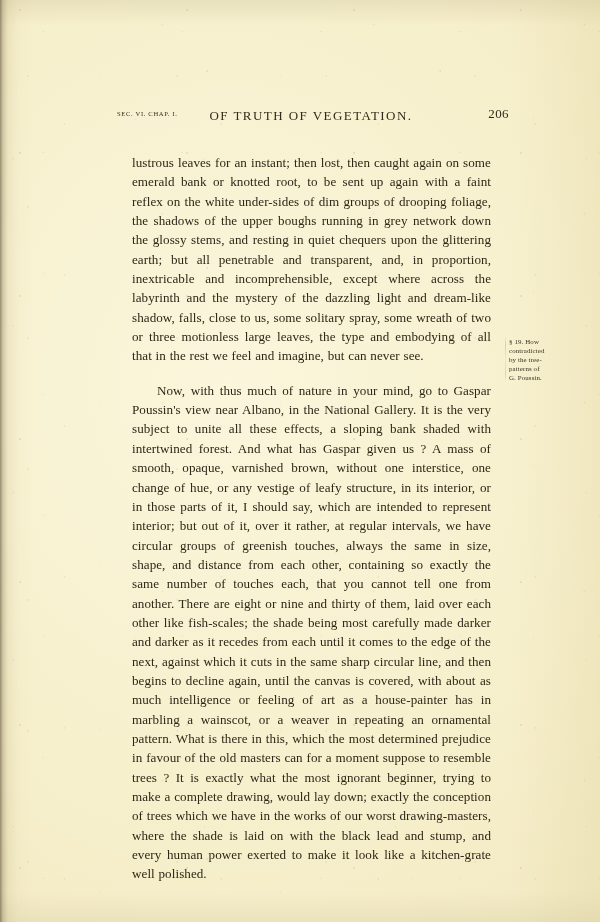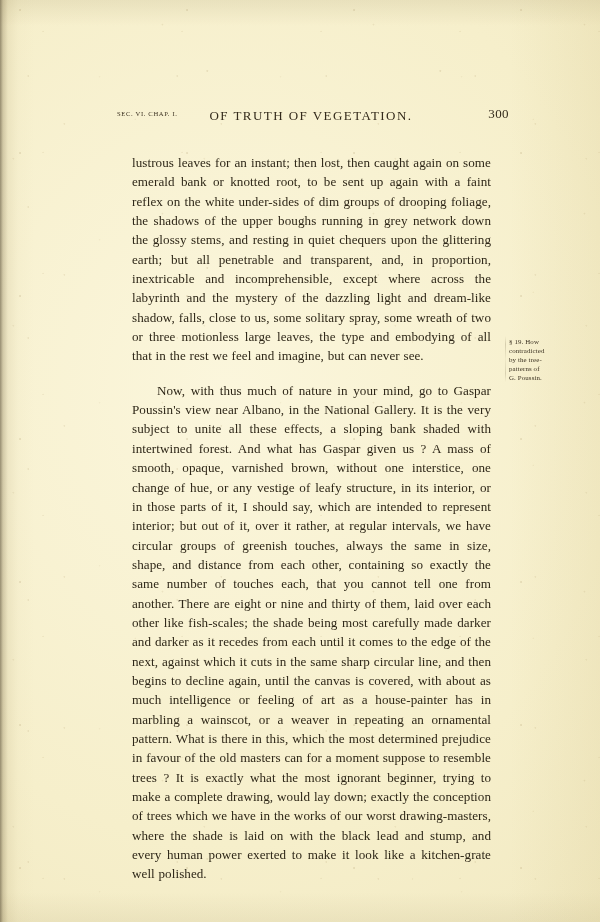--- a/index.html
+++ b/index.html
@@ -159,21 +159,21 @@
 </head>
 <body>
 
 <div class="page">
 
   <div class="grain"></div>
 
   <div class="running-head">
     <span class="rh-left">SEC. VI. CHAP. I.</span>
     <span class="rh-center">OF TRUTH OF VEGETATION.</span>
-    <span class="rh-folio">300</span>
+    <span class="rh-folio">206</span>
   </div>
 
   <div class="textblock">
     <p class="para">lustrous leaves for an instant; then lost, then caught again on some emerald bank or knotted root, to be sent up again with a faint reflex on the white under-sides of dim groups of drooping foliage, the shadows of the upper boughs running in grey network down the glossy stems, and resting in quiet chequers upon the glittering earth; but all penetrable and transparent, and, in proportion, inextricable and incomprehensible, except where across the labyrinth and the mystery of the dazzling light and dream-like shadow, falls, close to us, some solitary spray, some wreath of two or three motionless large leaves, the type and embodying of all that in the rest we feel and imagine, but can never see.</p>
     <p class="para indent">Now, with thus much of nature in your mind, go to Gaspar Poussin's view near Albano, in the National Gallery. It is the very subject to unite all these effects, a sloping bank shaded with intertwined forest. And what has Gaspar given us ? A mass of smooth, opaque, varnished brown, without one interstice, one change of hue, or any vestige of leafy structure, in its interior, or in those parts of it, I should say, which are intended to represent interior; but out of it, over it rather, at regular intervals, we have circular groups of greenish touches, always the same in size, shape, and distance from each other, containing so exactly the same number of touches each, that you cannot tell one from another. There are eight or nine and thirty of them, laid over each other like fish-scales; the shade being most carefully made darker and darker as it recedes from each until it comes to the edge of the next, against which it cuts in the same sharp circular line, and then begins to decline again, until the canvas is covered, with about as much intelligence or feeling of art as a house-painter has in marbling a wainscot, or a weaver in repeating an ornamental pattern. What is there in this, which the most determined prejudice in favour of the old masters can for a moment suppose to resemble trees ? It is exactly what the most ignorant beginner, trying to make a complete drawing, would lay down; exactly the conception of trees which we have in the works of our worst drawing-masters, where the shade is laid on with the black lead and stump, and every human power exerted to make it look like a kitchen-grate well polished.</p>
   </div>
 
   <div class="marginrule"></div>
 
   <div class="sidenote">

